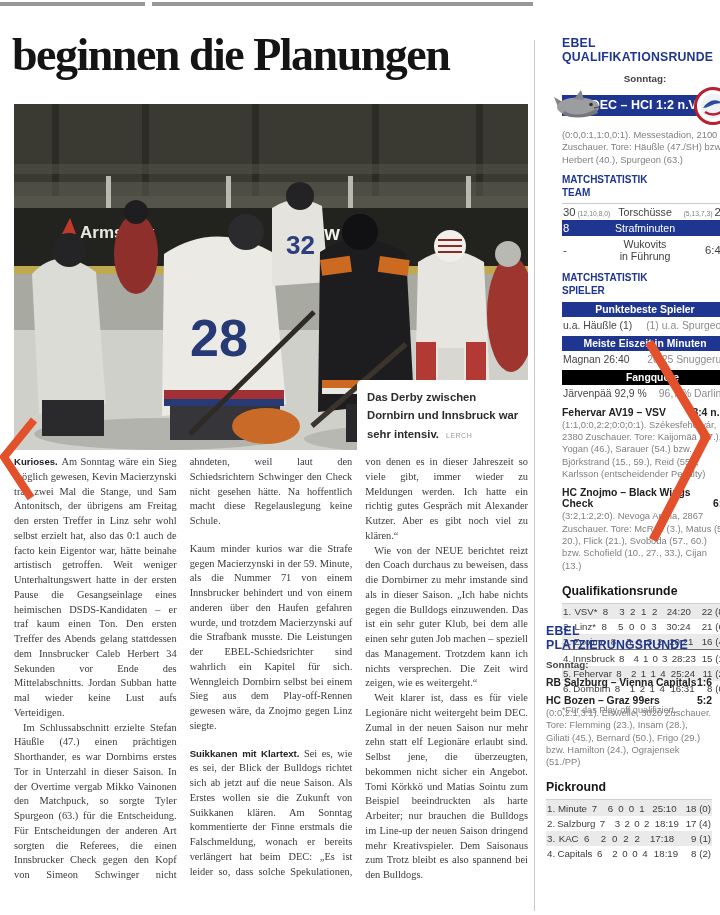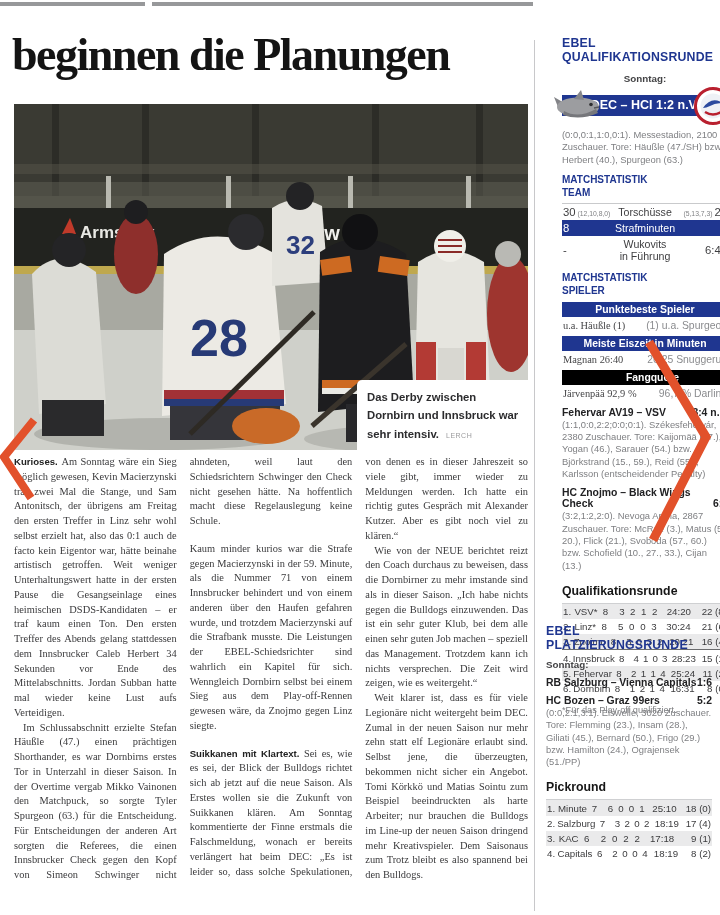--- a/index.html
+++ b/index.html
@@ -44,21 +44,21 @@
   .stat-row .cell{width:56px;} .stat-row .cell.r{text-align:right;}
   .stat-row .val{font-size:11.3px;}
   .stat-row .sub{font-size:6.8px;color:#808184;}
   .stat-row .slabel{flex:1;text-align:center;font-size:10.6px;}
   .stat-row.hl{background:#1f3690;color:#fff;}
   .stat-row.hl .slabel{color:#fff;}
   .pbanner{background:#1f3690;color:#fff;font-weight:bold;font-size:10.4px;text-align:center;
     padding:2px 0;margin-top:4px;}
   .pbanner.light{background:#000000;padding-left:15px;}
   .prow{display:flex;justify-content:space-between;font-size:10.4px;padding:3px 1px 1px;}
-  .prow .ph{color:#454547;font-family:Liberation Serif, serif;} .prow .pa{color:#8a8b8e;}
+  .prow .ph{color:#454547;} .prow .pa{color:#8a8b8e;}
   .game{margin-top:7px;}
   .ghead{display:flex;justify-content:space-between;font-weight:bold;font-size:10.4px;color:#212123;align-items:flex-end;}
   .gdetail{font-size:9.4px;line-height:12.3px;color:#7e7f82;margin-top:1px;}
   .s-title{font-weight:bold;font-size:12.3px;color:#161616;margin:12px 0 5px;}
   .stable{border-top:1px solid #cfd0d2;}
   .strow{display:flex;align-items:center;height:15.2px;font-size:9.7px;color:#3c3c3e;padding:0 1px;}
   .strow:nth-child(odd){background:#eaeaeb;}
   .strow.sep{border-bottom:1.5px solid #6b6c6e;}
   .c-rank{width:13px;} .c-team{flex:1;} .c-gp{width:18px;text-align:center;margin-right:3px;}
   .c-n{width:12.5px;text-align:center;} .c-goals{width:35px;text-align:right;} .c-pts{width:41px;text-align:right;}

